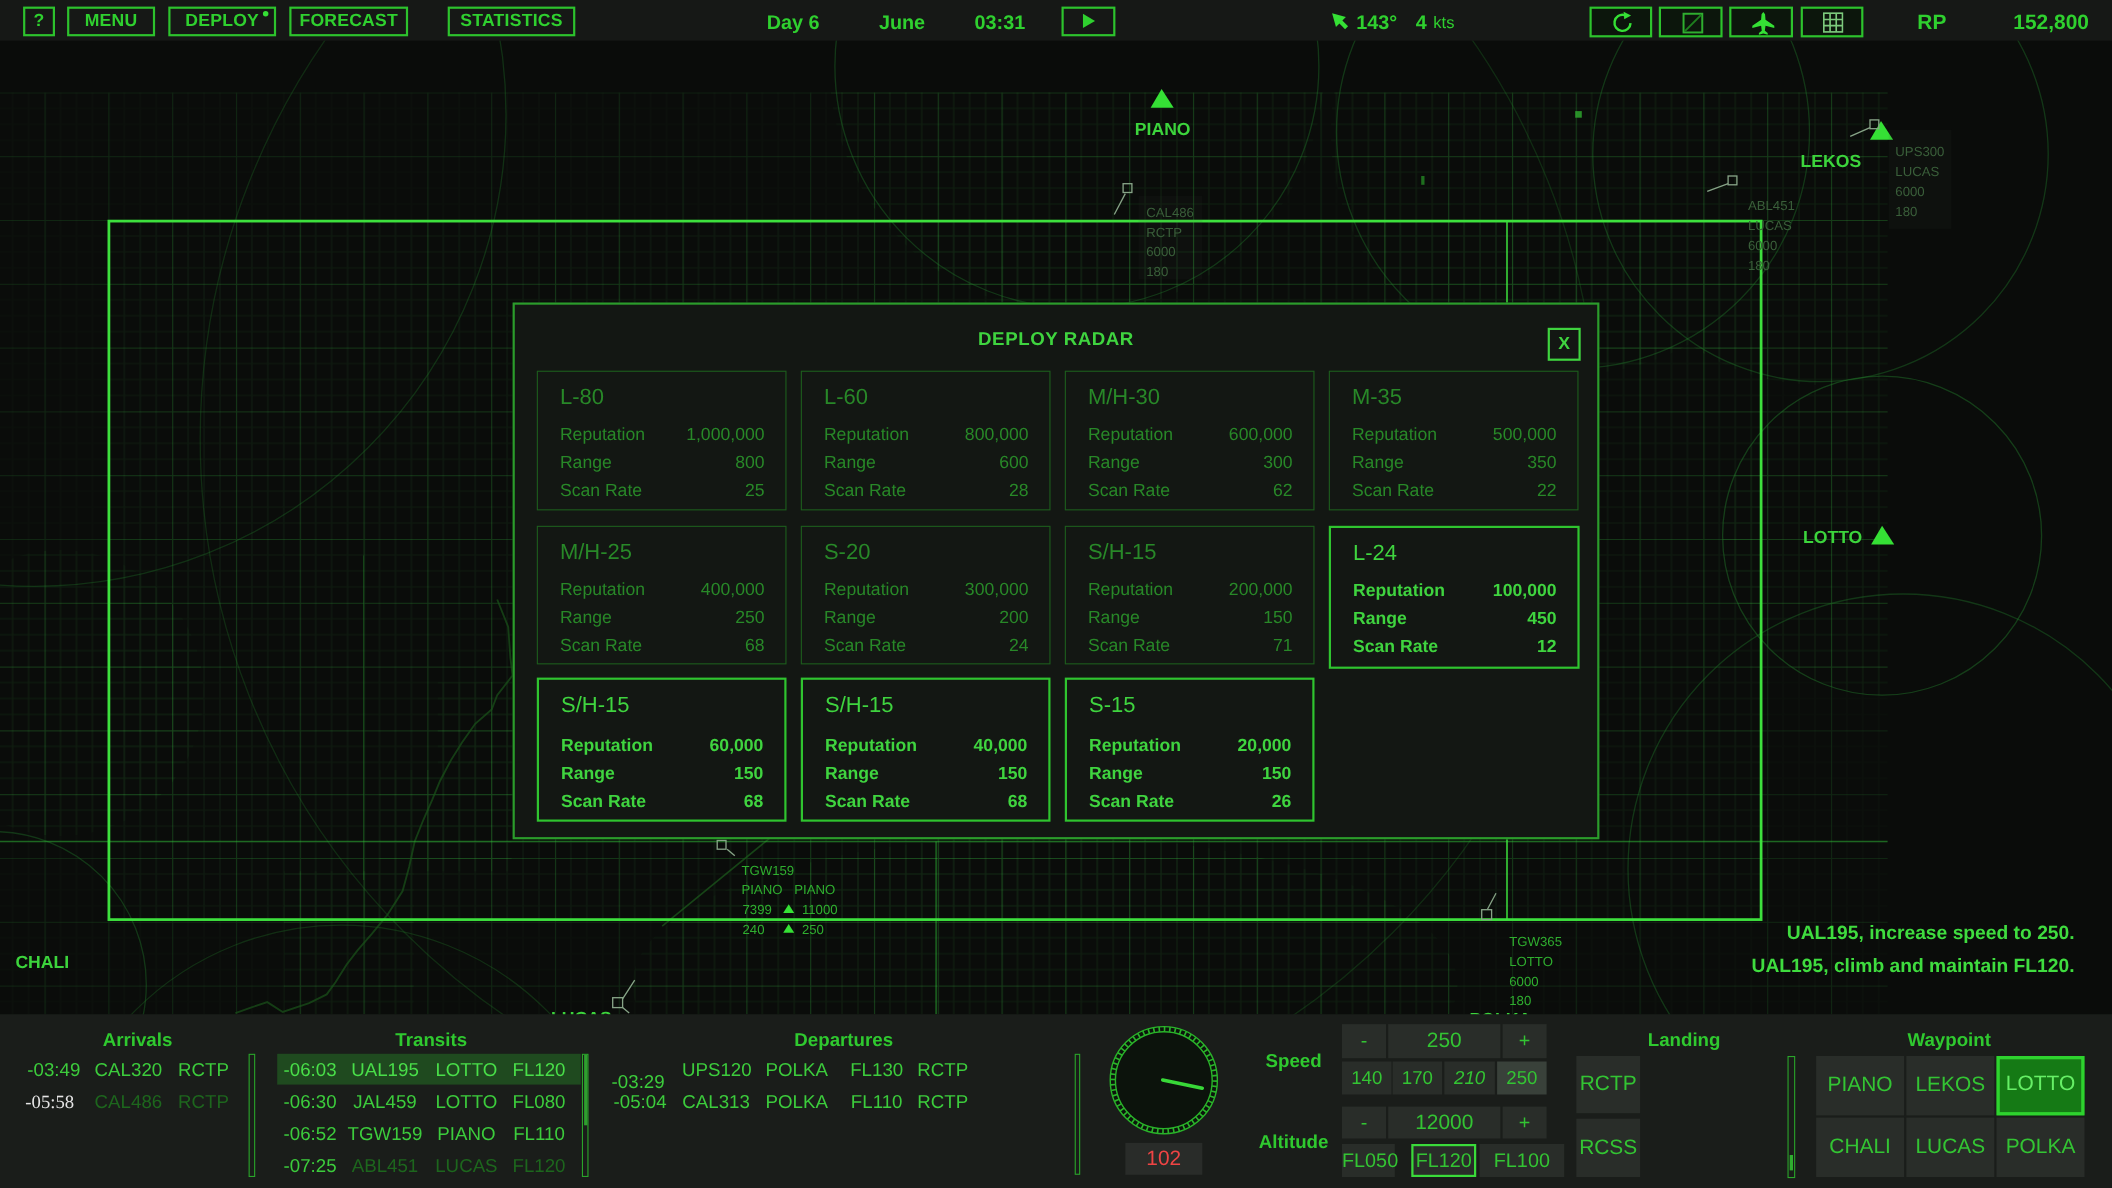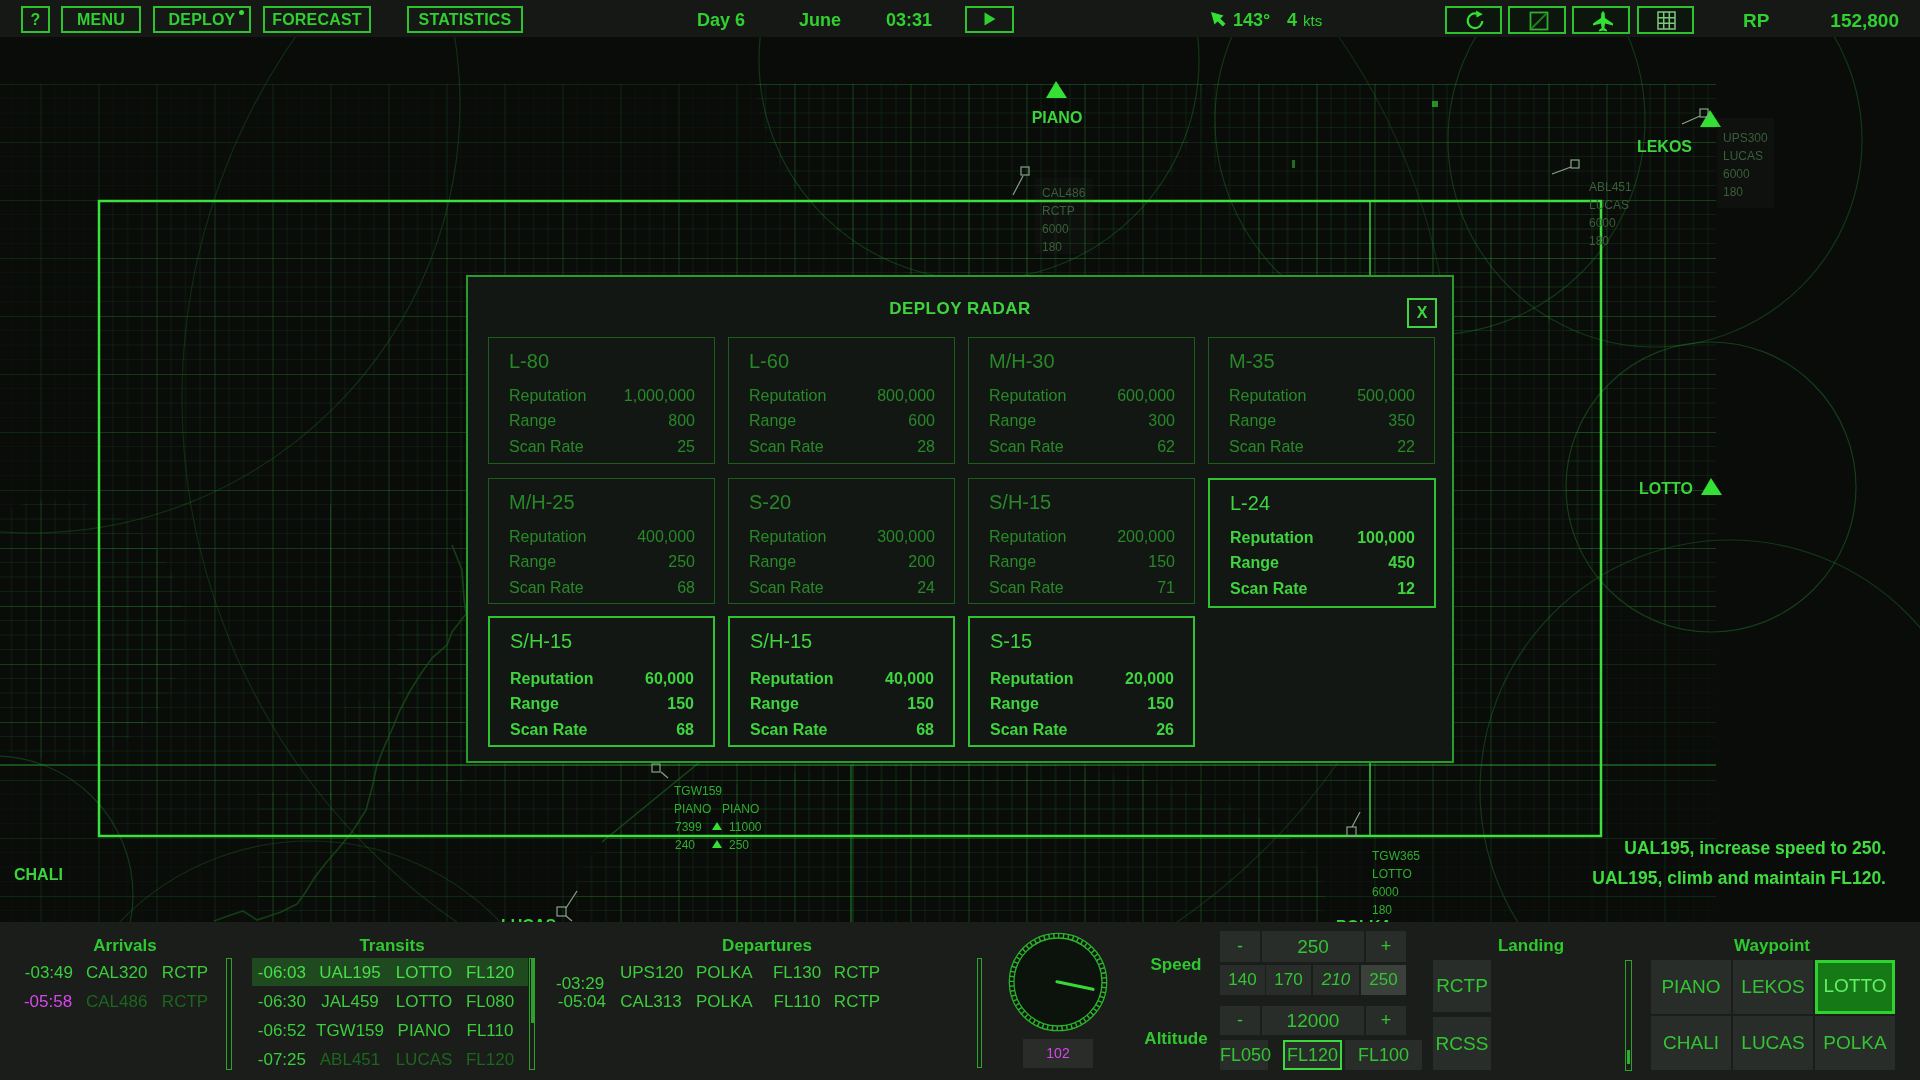--- a/index.html
+++ b/index.html
@@ -299,21 +299,21 @@
 <div id="botbar">
   <div class="bhead" style="left:65px;width:120px;">Arrivals</div>
   <div class="bhead" style="left:332px;width:120px;">Transits</div>
   <div class="bhead" style="left:707px;width:120px;">Departures</div>
   <div class="bhead" style="left:1471px;width:120px;">Landing</div>
   <div class="bhead" style="left:1712px;width:120px;">Waypoint</div>
 
   <div class="brow" style="left:23px;top:41px;width:50px;text-align:right;">-03:49</div>
   <div class="brow" style="left:86px;top:41px;width:60px;">CAL320</div>
   <div class="brow" style="left:160px;top:41px;width:50px;">RCTP</div>
-  <div class="brow dim" style="left:23px;top:70px;width:50px;text-align:center;color:#d946ef;">-05:58</div>
+  <div class="brow dim" style="left:23px;top:70px;width:50px;text-align:left;color:#e5e5e5;font-family:Liberation Serif, serif;">-05:58</div>
   <div class="brow dim" style="left:86px;top:70px;width:60px;">CAL486</div>
   <div class="brow dim" style="left:160px;top:70px;width:50px;">RCTP</div>
 
   <div class="abs" style="left:252px;top:36px;width:276px;height:28px;background:#1f4a1f;"></div>
   <div class="brow" style="left:256px;top:41px;width:50px;text-align:right;color:#49de49;">-06:03</div>
   <div class="brow" style="left:316px;top:41px;width:68px;color:#49de49;">UAL195</div>
   <div class="brow" style="left:393px;top:41px;width:62px;color:#49de49;">LOTTO</div>
   <div class="brow" style="left:462px;top:41px;width:56px;color:#49de49;">FL120</div>
   <div class="brow" style="left:256px;top:70px;width:50px;text-align:right;">-06:30</div>
   <div class="brow" style="left:316px;top:70px;width:68px;">JAL459</div>
@@ -345,21 +345,21 @@
   <div class="sbar" style="left:977px;top:36px;width:5px;height:110px;"></div>
   <div class="sbar" style="left:1625px;top:38px;width:7px;height:111px;"></div>
   <div class="abs" style="left:1627px;top:128px;width:3px;height:14px;background:#2fae2f;"></div>
 
   <svg class="abs" style="left:1008px;top:10px;" width="100" height="100" viewBox="0 0 100 100">
     <circle cx="50" cy="50" r="48.7" fill="#0c130c" stroke="#2ab32a" stroke-width="1.3"></circle>
     <circle cx="50" cy="50" r="44" fill="none" stroke="#2ab32a" stroke-width="1.3"></circle>
     <circle cx="50" cy="50" r="46.4" fill="none" stroke="#2ab32a" stroke-width="4.4" stroke-dasharray="1.5,3.35"></circle>
     <line x1="49" y1="49.8" x2="85" y2="57.3" stroke="#38d838" stroke-width="3.2" stroke-linecap="round"></line>
   </svg>
-  <div class="gbtn" style="left:1023px;top:117px;width:70px;height:29px;line-height:29px;font-size:14px;background:#292c29;color:#d946ef;">102</div>
+  <div class="gbtn" style="left:1023px;top:117px;width:70px;height:29px;line-height:29px;font-size:19px;background:#292c29;color:#ef4444;">102</div>
 
   <div class="bhead" style="left:1116px;top:33px;width:120px;font-weight:bold;">Speed</div>
   <div class="gbtn" style="left:1220px;top:9px;width:40px;height:31px;line-height:31px;">-</div>
   <div class="gbtn" style="left:1262px;top:9px;width:102px;height:31px;line-height:31px;font-size:19px;">250</div>
   <div class="gbtn" style="left:1366px;top:9px;width:40px;height:31px;line-height:31px;">+</div>
   <div class="gbtn" style="left:1220px;top:43px;width:45px;height:30px;line-height:30px;font-size:17px;">140</div>
   <div class="gbtn" style="left:1266px;top:43px;width:45px;height:30px;line-height:30px;font-size:17px;">170</div>
   <div class="gbtn" style="left:1313px;top:43px;width:46px;height:30px;line-height:30px;font-size:17px;font-style:italic;">210</div>
   <div class="gbtn" style="left:1361px;top:43px;width:45px;height:30px;line-height:30px;font-size:17px;background:#39413a;">250</div>
   <div class="bhead" style="left:1116px;top:107px;width:120px;font-weight:bold;">Altitude</div>

